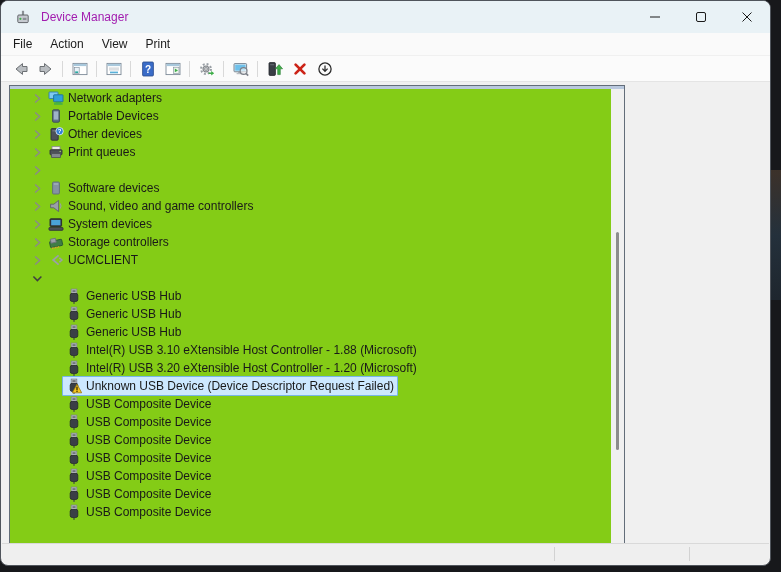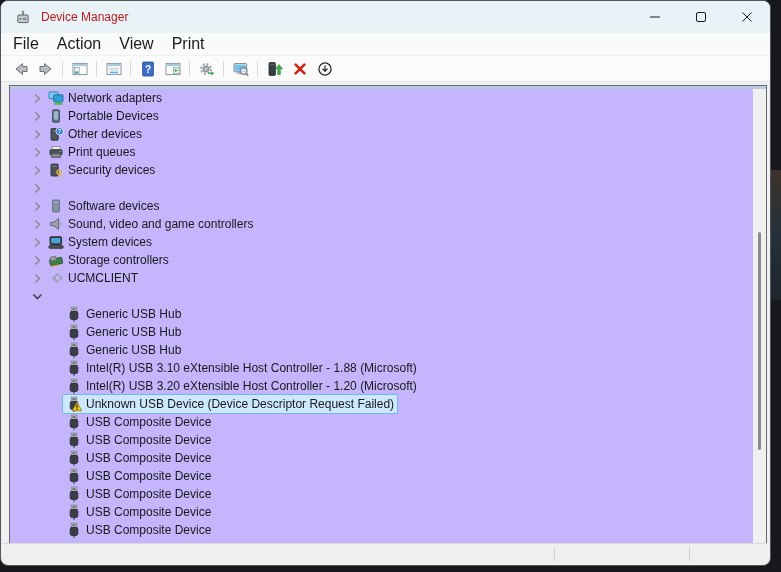--- a/index.html
+++ b/index.html
@@ -12,35 +12,35 @@
   .desktop-accent{position:absolute;right:0;top:170px;width:10px;height:130px;
     background:linear-gradient(#5a4636,#2f4456,#24313d);opacity:.55}
   .window{
     position:absolute;left:0;top:0;width:771px;height:566px;
     background:#f0f0f0;border:1px solid #50555c;border-radius:8px;
     overflow:hidden;box-sizing:border-box;
   }
   
   .titlebar{height:32px;background:var(--titlebar-bg,#e9f2f6);display:flex;align-items:center;position:relative}
   .app-icon{width:16px;height:16px;margin:0 10px 0 14px;flex:none}
-  .title-text{font-size:12px;color:#b91c1c}
+  .title-text{font-size:12px;color:#a21caf}
   .caption{position:absolute;right:0;top:0;height:32px;display:flex}
   .cap-btn{width:46px;height:32px;display:flex;align-items:center;justify-content:center;border:none;background:transparent;padding:0;cursor:default}
   
   .menubar{height:22px;background:#fafafa;display:flex;align-items:center;padding-left:3px;border-bottom:1px solid #f0f0f0}
-  .menu-item{font-size:16px;color:#1b1b1b;padding:3px 9px}
+  .menu-item{font-size:12px;color:#1b1b1b;padding:3px 9px}
   
   .toolbar{height:25px;background:#fbfbfb;border-bottom:1px solid #e4e4e4;display:flex;align-items:center;padding-left:7px}
   .tb-btn{width:23px;height:22px;display:flex;align-items:center;justify-content:center;border:none;background:transparent;padding:0;margin:0 1px}
   .tb-sep{width:1px;height:16px;background:#d9d9d9;margin:0 4px;flex:none}
   .tb-btn svg{display:block}
   
   .pane{
-    position:absolute;left:8px;top:84px;width:758px;height:460px;
-    background:#c4b5fd;border:1px solid #636d79;box-sizing:border-box;overflow:hidden;
+    position:absolute;left:8px;top:84px;width:616px;height:460px;
+    background:#84cc16;border:1px solid #636d79;box-sizing:border-box;overflow:hidden;
   }
   .pane-topband{height:3px;background:#b9c8dd}
   .tree{position:relative}
   .row{height:18px;display:flex;align-items:center;font-size:12px;color:#191919;white-space:nowrap}
   .row.lvl1{padding-left:21px}
   .row.lvl2{padding-left:39px}
   .chev{width:12px;height:12px;margin-right:4px;flex:none}
   .chev svg{display:block}
   .row-content{display:inline-flex;align-items:center;gap:4px;padding:1px 3px;margin-left:-3px;border:1px solid transparent;border-radius:1px}
   .row.selected .row-content{background:var(--sel-bg,#cce8ff);border-color:var(--sel-border,#77b5e8)}
@@ -278,38 +278,20 @@
             </span>
             <span>Print queues</span>
           </span>
         </div>
         <div class="row lvl1">
           <span class="chev">
             <svg viewBox="0 0 12 12" width="12" height="12">
               <path d="M4.2 2.4 8.6 6.4 4.2 10.4" fill="none" stroke="#8a8a8a" stroke-width="1.4"></path>
             </svg>
           </span>
-          <span class="row-content">
-            <span class="icon16">
-              <svg viewBox="0 0 16 16" width="16" height="16">
-                <rect x="3" y="2" width="7.2" height="12" rx="1" fill="#4d5159" stroke="#303339" stroke-width="0.9"></rect>
-                <rect x="4.4" y="3.6" width="4.4" height="1.2" fill="#71767e"></rect>
-                <circle cx="11" cy="10.2" r="2" fill="none" stroke="#e3b33c" stroke-width="1.4"></circle>
-                <path d="M11 12.2v2.6M11 14.4h1.9M11 13.2h1.3" stroke="#e3b33c" stroke-width="1.2"></path>
-              </svg>
-            </span>
-            <span>Security devices</span>
-          </span>
-        </div>
-        <div class="row lvl1">
-          <span class="chev">
-            <svg viewBox="0 0 12 12" width="12" height="12">
-              <path d="M4.2 2.4 8.6 6.4 4.2 10.4" fill="none" stroke="#8a8a8a" stroke-width="1.4"></path>
-            </svg>
-          </span>
         </div>
         <div class="row lvl1">
           <span class="chev">
             <svg viewBox="0 0 12 12" width="12" height="12">
               <path d="M4.2 2.4 8.6 6.4 4.2 10.4" fill="none" stroke="#8a8a8a" stroke-width="1.4"></path>
             </svg>
           </span>
           <span class="row-content">
             <span class="icon16">
               <svg viewBox="0 0 16 16" width="16" height="16">

